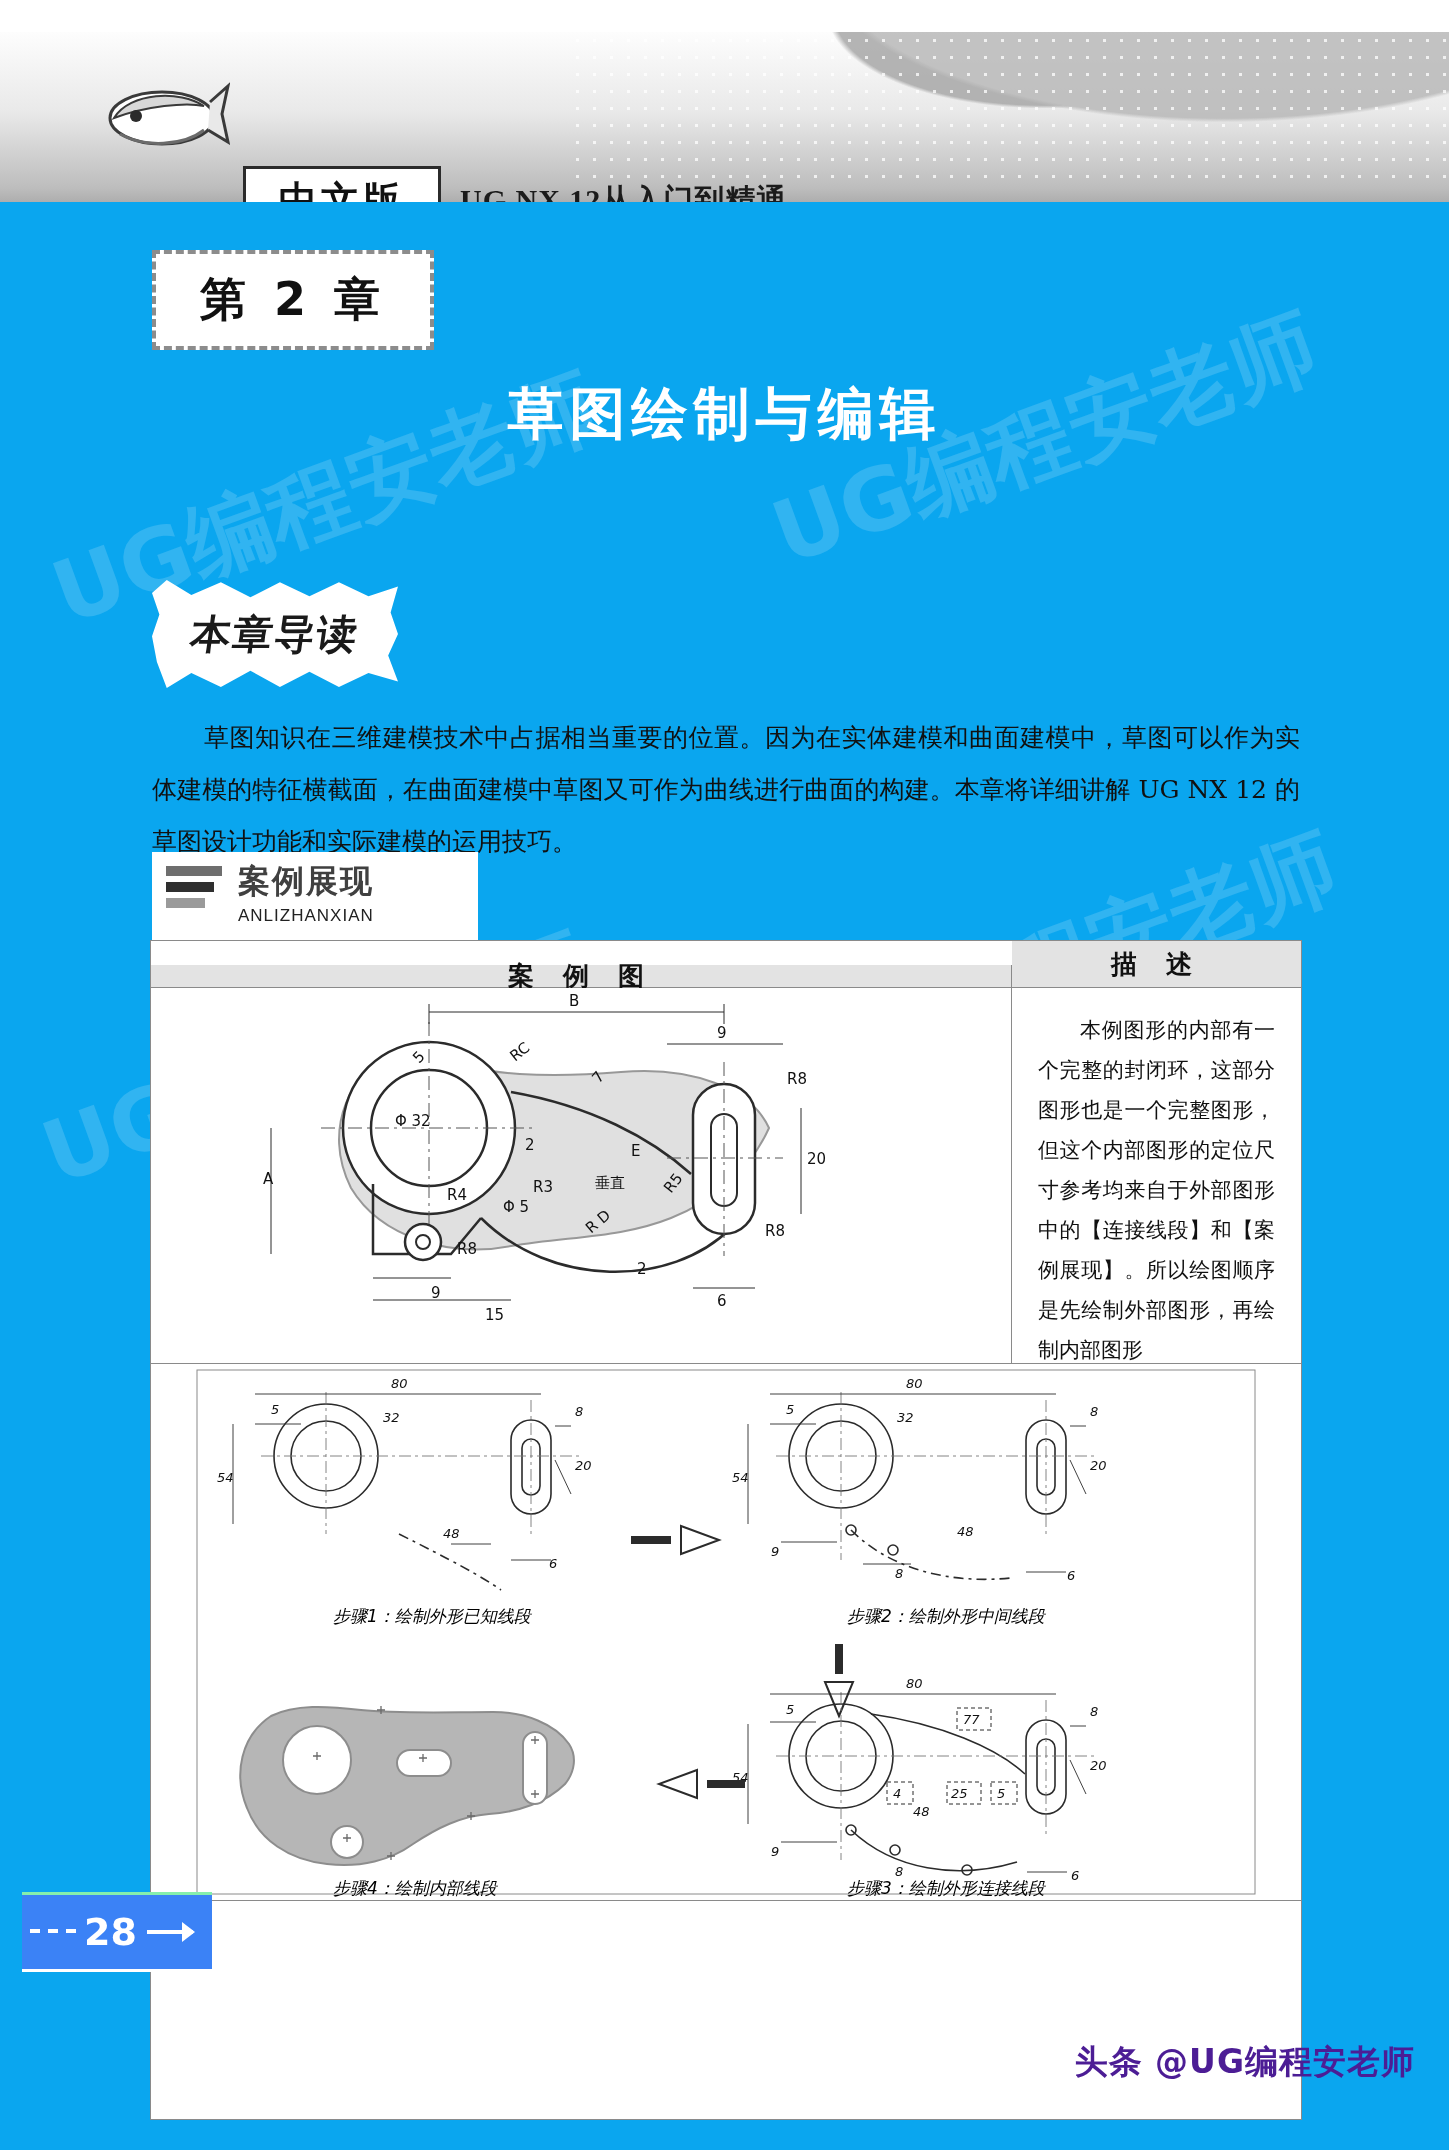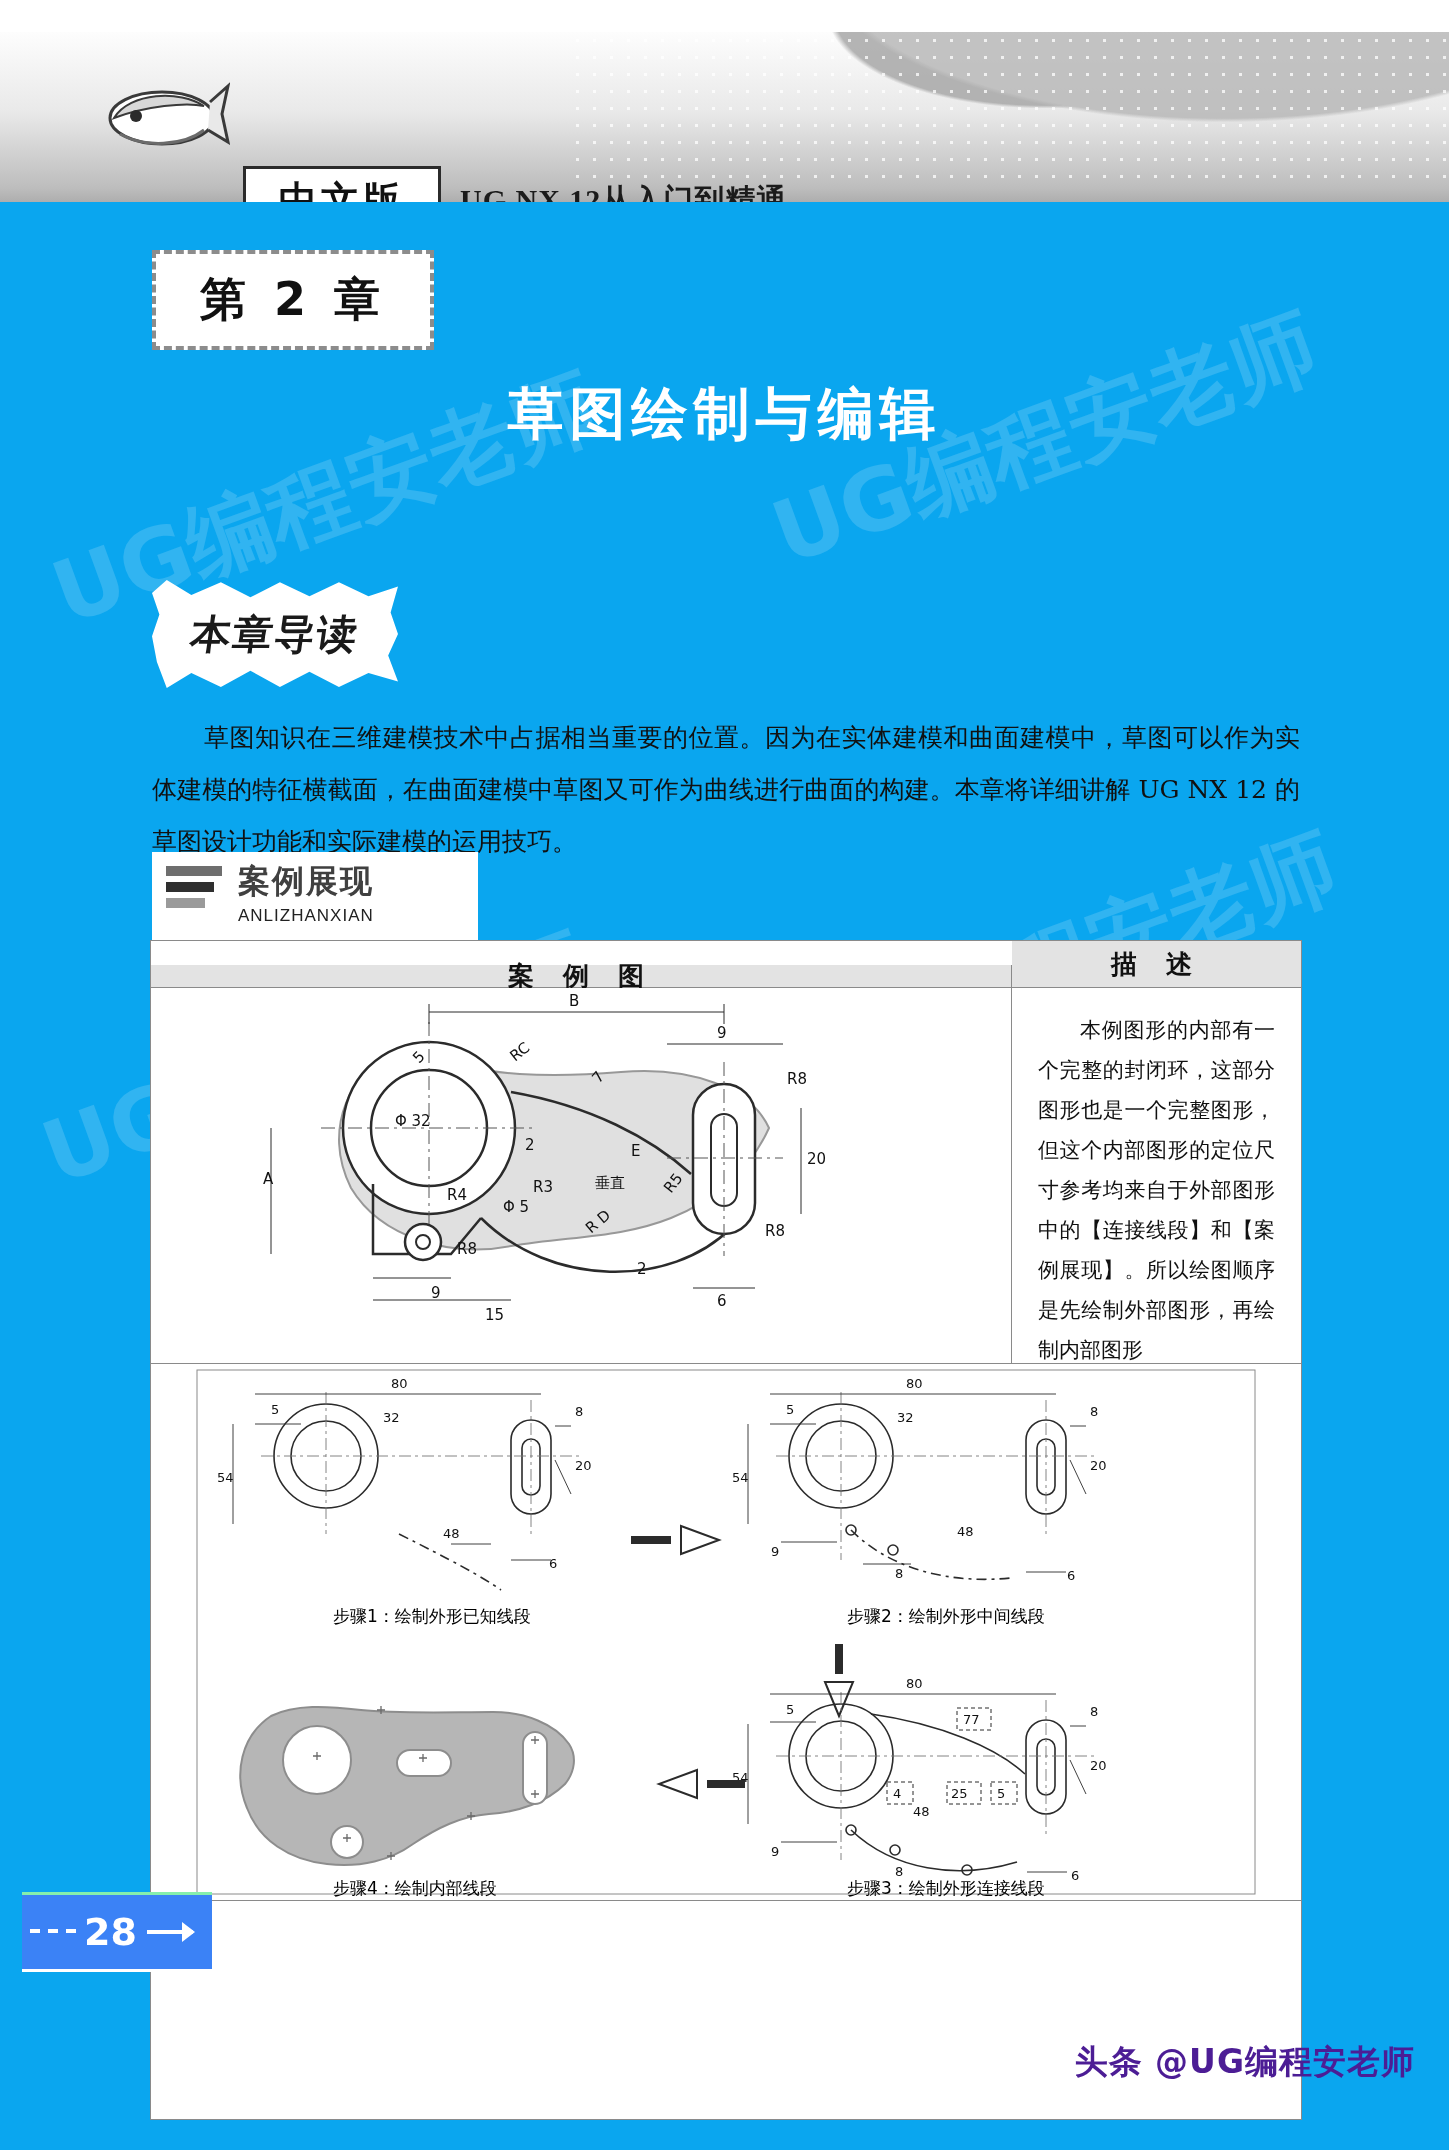--- a/index.html
+++ b/index.html
@@ -160,21 +160,21 @@
     display:flex;height:375px;border-bottom:1px solid #8a8a8a;
   }
   .trow .c1{flex:0 0 860px;border-right:1px solid #8a8a8a;position:relative;background:#fff;}
   .trow .c2{flex:1;padding:22px 26px 0 26px;box-sizing:border-box;}
   .desc{
     font-family:"DejaVu Serif", serif;
     font-size:21px;line-height:40px;color:#111;text-align:justify;
   }
   .desc p{margin:0;text-indent:42px;}
 
-  .steps-cell{height:auto;}
+  .steps-cell{height:auto;font-style:italic;}
   .steps-cell .full{flex:1 1 100%;position:relative;background:#fff;height:536px;}
 
   
   .draw{position:absolute;inset:0;}
   .cap{
     font-family:"DejaVu Sans", sans-serif;font-size:17px;color:#111;
   }
 
   
   .pagenum{

